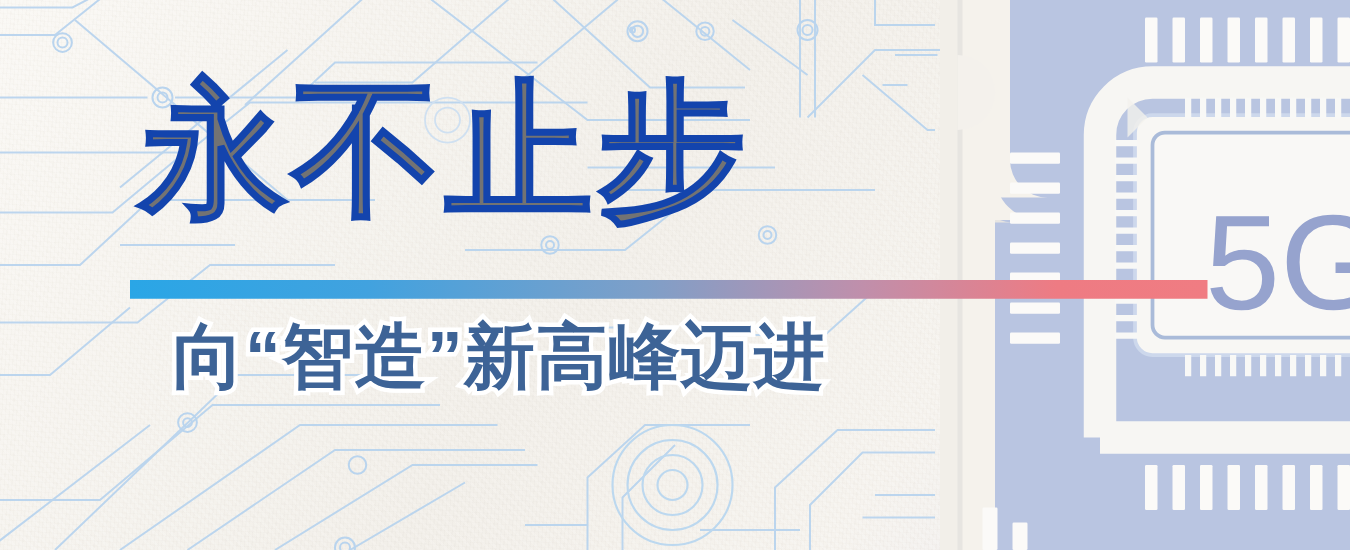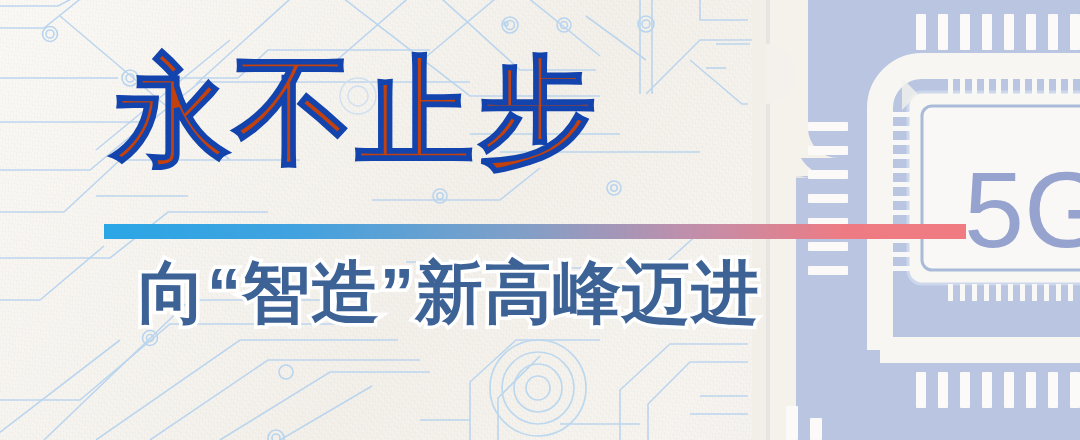--- a/index.html
+++ b/index.html
@@ -47,39 +47,38 @@
 
   
   .headline{
     position:absolute;
     left:112px;
     top:62px;
     font-size:118px;
     line-height:1;
     font-weight:bold;
     letter-spacing:4px;
-    color:#c2410c;
+    color:#737373;
     white-space:nowrap;
     -webkit-text-stroke:2px #1344ad;
     text-shadow:0 0 2px rgba(255,255,255,.35);
-    font-family:Liberation Mono, monospace;
   }
   .divider{
     position:absolute;
     left:104px;
     top:224px;
     width:862px;
     height:15px;
     background:linear-gradient(90deg,#2aa6e6 0%,#41a2df 22%,#7f9fc8 48%,#c08fab 68%,#ee7b83 86%,#f07c82 100%);
   }
   .subhead{
     position:absolute;
     left:138px;
     top:258px;
-    font-size:68px;
+    font-size:57px;
     line-height:1;
     font-weight:bold;
     letter-spacing:1px;
     color:#3d6396;
     white-space:nowrap;
     -webkit-text-stroke:7px #ffffff;
     paint-order:stroke fill;
     text-shadow:
        3px 0 0 #fff, -3px 0 0 #fff, 0 3px 0 #fff, 0 -3px 0 #fff,
        2px 2px 0 #fff, -2px 2px 0 #fff, 2px -2px 0 #fff, -2px -2px 0 #fff;

